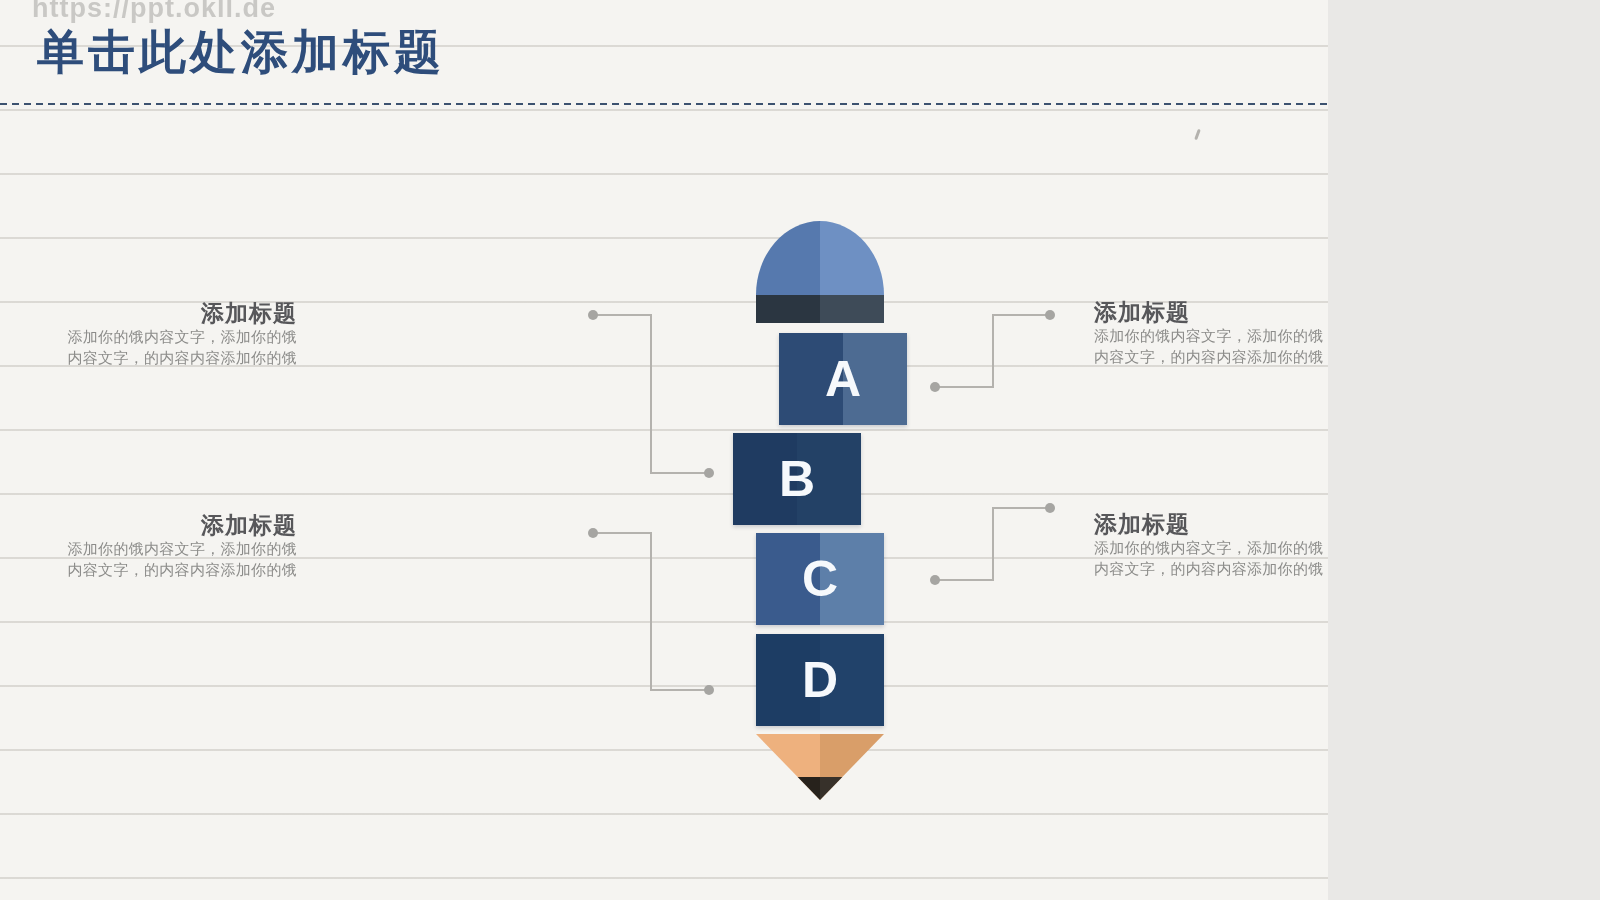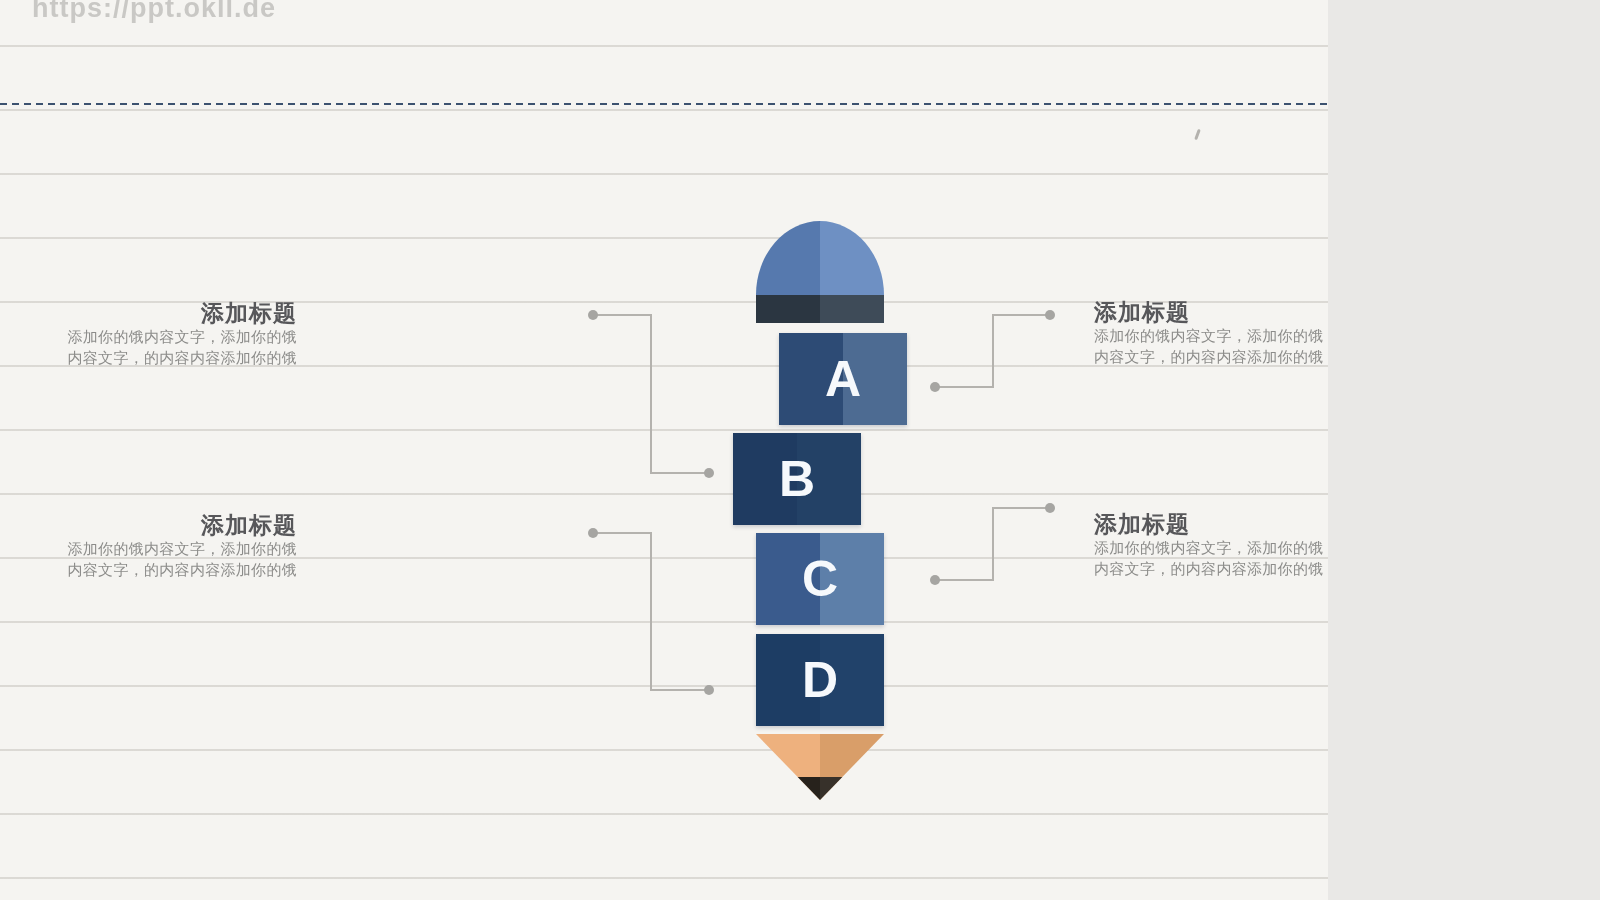--- a/index.html
+++ b/index.html
@@ -76,20 +76,21 @@
 </style>
 </head>
 <body>
 
 <div class="slide">
 
   <div class="ruled-lines"></div>
 
   <div class="watermark">https://ppt.okll.de</div>
 
+  <h1 class="slide-title">单击此处添加标题</h1>
 
   <div class="dashed-rule"></div>
 
   <div class="stray-mark"></div>
 
   <svg class="connectors" width="1600" height="900" viewBox="0 0 1600 900">
     <g>
       <path d="M593 315 H651 V473 H709"></path>
       <circle cx="593" cy="315" r="5"></circle>
       <circle cx="709" cy="473" r="5"></circle>

